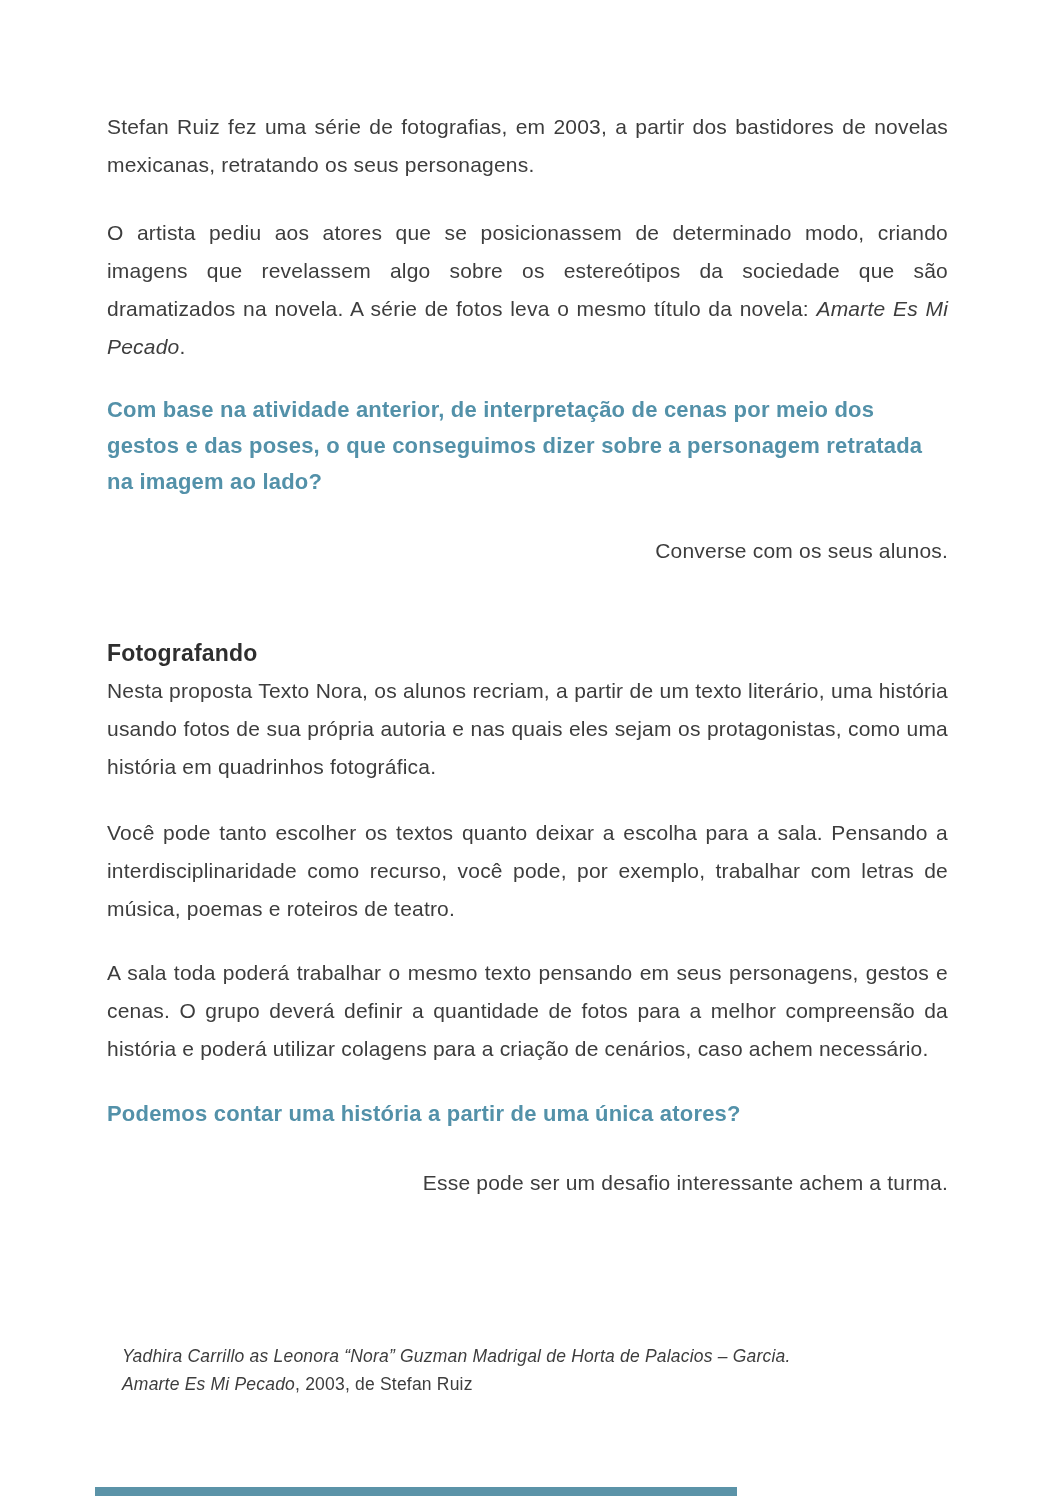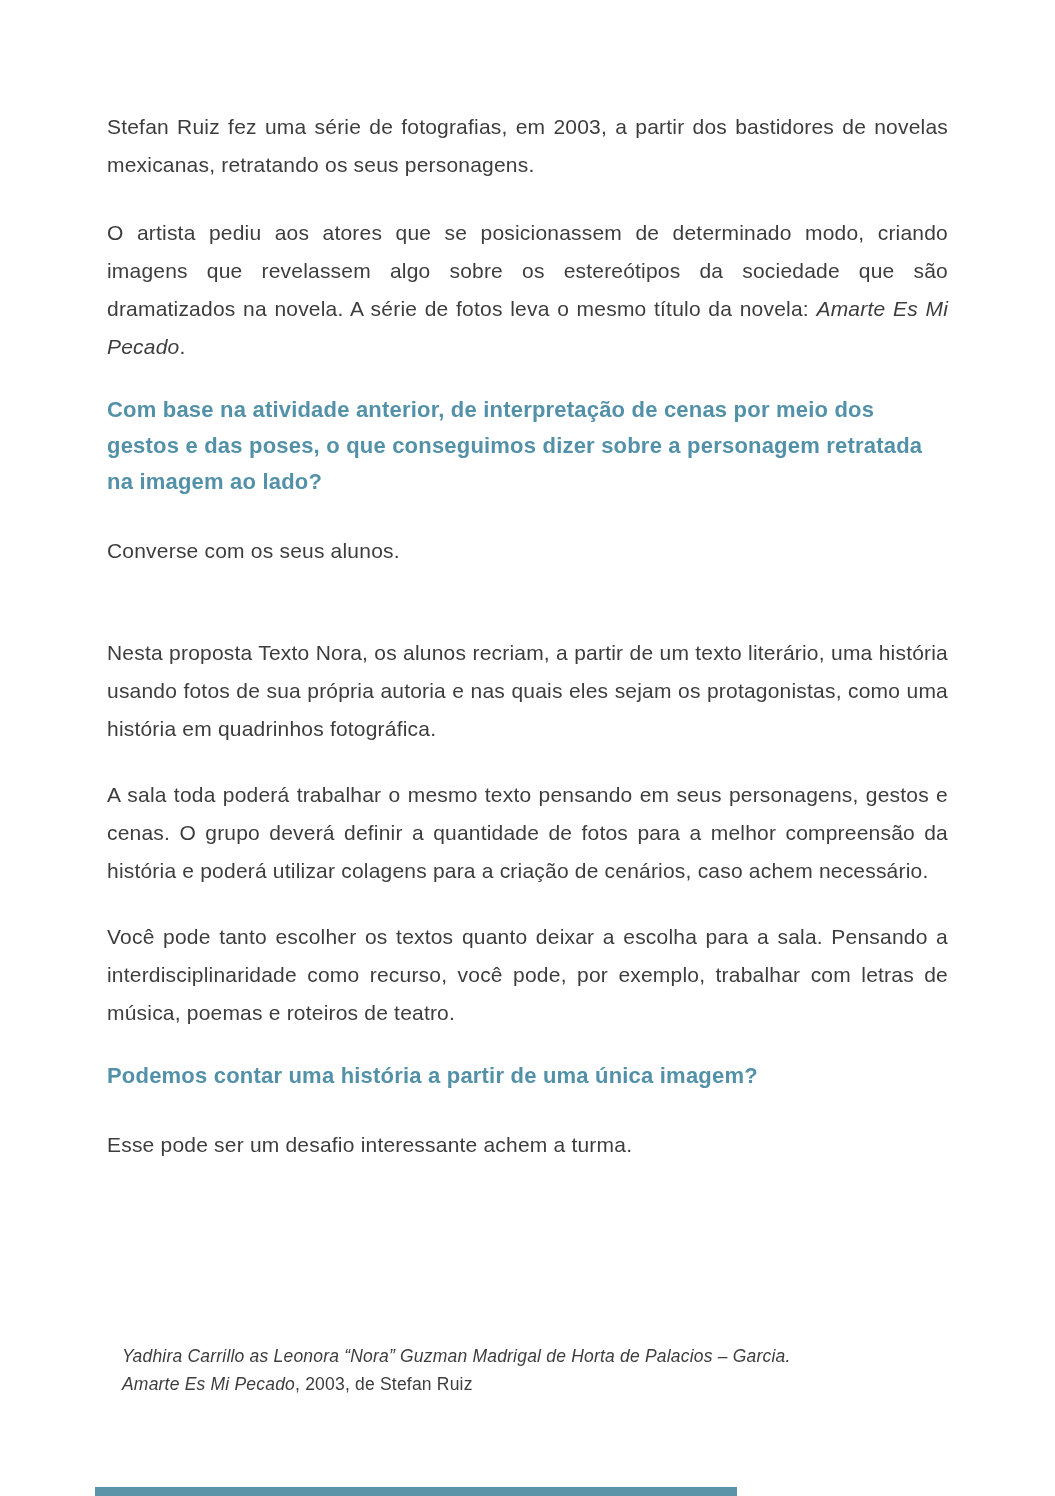--- a/index.html
+++ b/index.html
@@ -25,21 +25,21 @@
   }
   .para {
     font-size: 21px;
     line-height: 38px;
     text-align: justify;
     letter-spacing: 0.2px;
     margin: 0 0 30px 0;
     color: #3d3d3d;
   }
   .para.single {
-    text-align: left;
+    text-align: right;
   }
   .question {
     font-size: 22px;
     line-height: 36px;
     font-weight: bold;
     color: #5391a9;
     margin: 0 0 32px 0;
     letter-spacing: 0.2px;
   }
   .q1 { margin-top: -4px; margin-bottom: 32px; }
@@ -86,28 +86,29 @@
   <div class="content">
 
     <p class="para">Stefan Ruiz fez uma série de fotografias, em 2003, a partir dos bastidores de novelas mexicanas, retratando os seus personagens.</p>
 
     <p class="para"><span>O artista pediu aos atores que se posicionassem de determinado modo, criando imagens que revelassem algo sobre os estereótipos da sociedade que são dramatizados na novela. A série de fotos leva o mesmo título da novela: </span><em>Amarte Es Mi Pecado</em><span>.</span></p>
 
     <p class="question q1">Com base na atividade anterior, de interpretação de cenas por meio dos gestos e das poses, o que conseguimos dizer sobre a personagem retratada na imagem ao lado?</p>
 
     <p class="para single converse">Converse com os seus alunos.</p>
 
+    <h2 class="section-title">Fotografando</h2>
 
     <p class="para p3">Nesta proposta Texto Nora, os alunos recriam, a partir de um texto literário, uma história usando fotos de sua própria autoria e nas quais eles sejam os protagonistas, como uma história em quadrinhos fotográfica.</p>
 
+    <p class="para p5">Você pode tanto escolher os textos quanto deixar a escolha para a sala. Pensando a interdisciplinaridade como recurso, você pode, por exemplo, trabalhar com letras de música, poemas e roteiros de teatro.</p>
+
     <p class="para p4">A sala toda poderá trabalhar o mesmo texto pensando em seus personagens, gestos e cenas. O grupo deverá definir a quantidade de fotos para a melhor compreensão da história e poderá utilizar colagens para a criação de cenários, caso achem necessário.</p>
 
-    <p class="para p5">Você pode tanto escolher os textos quanto deixar a escolha para a sala. Pensando a interdisciplinaridade como recurso, você pode, por exemplo, trabalhar com letras de música, poemas e roteiros de teatro.</p>
-
-    <p class="question q2">Podemos contar uma história a partir de uma única imagem?</p>
+    <p class="question q2">Podemos contar uma história a partir de uma única atores?</p>
 
     <p class="para single">Esse pode ser um desafio interessante achem a turma.</p>
 
   </div>
 
   <div class="caption">
     <div class="line1">Yadhira Carrillo as Leonora “Nora” Guzman Madrigal de Horta de Palacios – Garcia.</div>
     <div class="line2"><span class="italic">Amarte Es Mi Pecado</span><span>, 2003, de Stefan Ruiz</span></div>
   </div>
 

